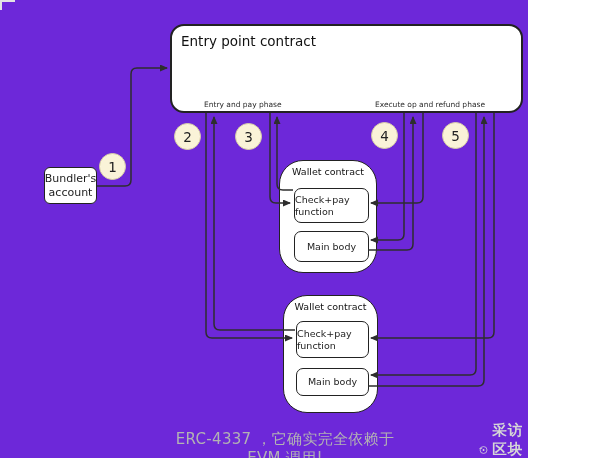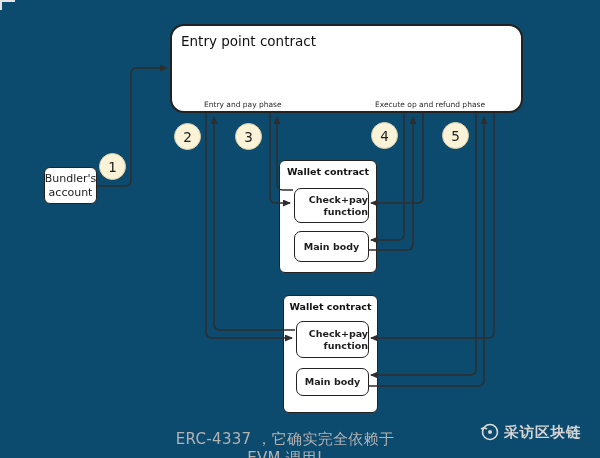--- a/index.html
+++ b/index.html
@@ -1,38 +1,38 @@
 <!DOCTYPE html>
 <html style="--badge-fill: #faf3d8; --badge-border: #d8cfa6; --line: #2e2e2e; --caption: #b3b3b3; --watermark: #d6d6d6;"><head>
 <meta charset="utf-8">
 <style>
   html,body { margin:0; padding:0; background:#ffffff; }
   .stage {
-    position:relative; width:600px; height:458px; background:#0c4a6e;
+    position:relative; width:528px; height:458px; background:#6d28d9;
     font-family:"DejaVu Sans", sans-serif; overflow:hidden; color:#1d1d1d;
   }
   .box { position:absolute; background:#ffffff; border:1.6px solid #222222; box-sizing:border-box; }
   .rounded-lg { border-radius:14px; }
 
   .entry-point { left:170px; top:24px; width:353px; height:89px; border-width:2px; }
   .entry-title { position:absolute; left:9px; top:7px; font-size:13.5px; color:#111; }
   .phase-label { position:absolute; bottom:2px; font-size:7.5px; color:#2b2b2b; white-space:nowrap; }
   .phase-verify { left:32px; }
   .phase-execute { right:36px;margin-left:44px; }
 
   .bundler { left:44px; top:167px; width:53px; height:37px; border-radius:6px; border-width:1.4px;
              display:flex; align-items:center; justify-content:center; text-align:center;
              font-size:11px; line-height:1.25; }
 
-  .wallet { border-radius:6px; border-width:1.6px;font-weight:bold; }
+  .wallet { border-radius:24px; border-width:1.6px; }
   .wallet-upper { left:279px; top:160px; width:98px; height:113px; }
   .wallet-lower { left:283px; top:295px; width:95px; height:118px; }
   .wallet-title { position:absolute; top:5px; left:0; right:0; text-align:center; font-size:9.5px; color:#111; }
   .inner { position:absolute; border:1.4px solid #222; border-radius:7px; background:#fff; box-sizing:border-box;
-           display:flex; align-items:center; justify-content:center; text-align:right;
+           display:flex; align-items:center; justify-content:center; text-align:left;
            font-size:9.5px; line-height:1.25; }
   .wallet-upper .checkpay { left:14px; top:27px; width:75px; height:35px; }
   .wallet-upper .mainbody { left:14px; top:70px; width:75px; height:31px; }
   .wallet-lower .checkpay { left:12px; top:25px; width:73px; height:37px; }
   .wallet-lower .mainbody { left:12px; top:72px; width:73px; height:28px; }
 
   .badge { position:absolute; width:27px; height:27px; border-radius:50%;
            background:var(--badge-fill,#faf3d8); border:1px solid var(--badge-border,#d8cfa6);
            display:flex; align-items:center; justify-content:center;
            font-size:13.5px; color:#222; box-sizing:border-box; }

